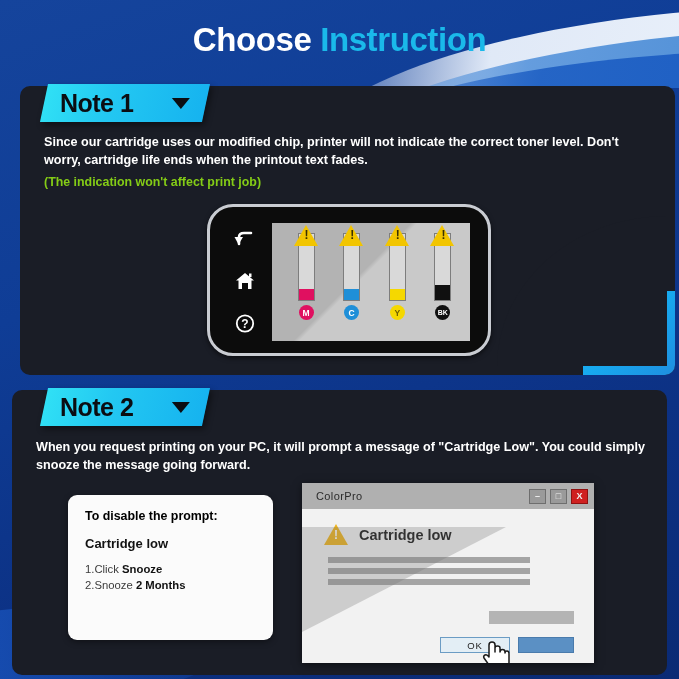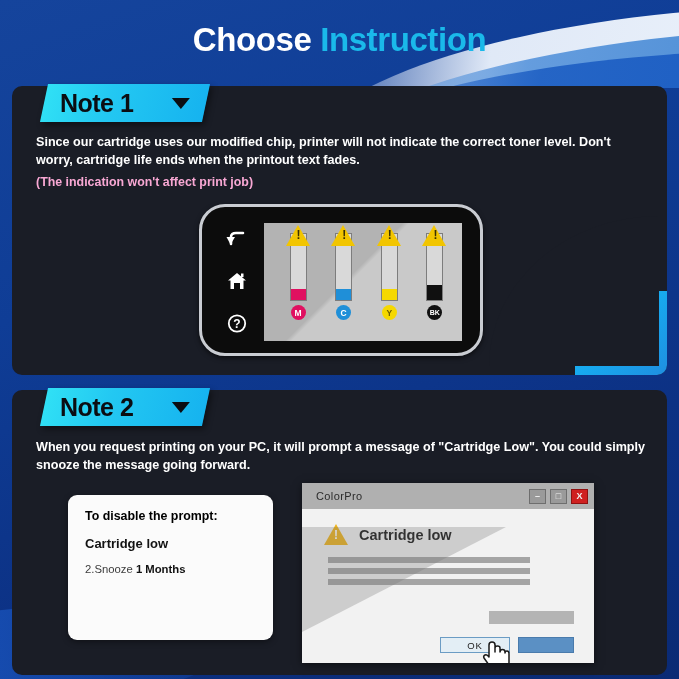--- a/index.html
+++ b/index.html
@@ -59,21 +59,21 @@
   }
 
   
   .panel {
     position: absolute;
     background: #1a1d26;
     border-radius: 10px;
     overflow: hidden;
     z-index: 3;
   }
-  .panel1 { left: 12px; top: 86px; width: 655px; height: 289px; }
+  .panel1 { left: 20px; top: 86px; width: 655px; height: 289px; }
   .panel2 { left: 12px; top: 390px; width: 655px; height: 285px; }
 
   .panel-corner-accent {
     position: absolute; right: 0; bottom: 0; width: 92px; height: 84px;
     background: linear-gradient(135deg, #23b6f5 0%, #17a9ef 50%, #1f8fe0 100%);
     z-index: 0;
   }
   .panel-corner-mask {
     position: absolute; right: 8px; bottom: 9px; width: 170px; height: 150px;
     background: #1a1d26;
@@ -108,21 +108,21 @@
   }
 
   
   .note-body {
     position: absolute; left: 24px; right: 20px;
     color: #ffffff; font-size: 12.6px; font-weight: bold; line-height: 18px;
   }
   .nb1 { top: 47px; }
   .nb2 { top: 48px; }
   .note-sub {
-    color: #f9a8d4; font-size: 12.4px; font-weight: bold;
+    color: #84cc16; font-size: 12.4px; font-weight: bold;
     margin-top: 4px;
   }
 
   
   .printer {
     position: absolute; left: 187px; top: 118px;
     width: 284px; height: 152px;
     background: #0c0c0c;
     border: 3px solid #c9ccd2;
     border-radius: 26px;
@@ -371,21 +371,24 @@
   <div class="note-tab tab2">
     <span class="lbl">Note 2</span>
     <span class="caret"></span>
   </div>
 
   <div class="info-card">
     <div class="ic-title">To disable the prompt:</div>
     <div class="ic-sub">Cartridge low</div>
     <div class="ic-steps">
       <div>
-        <span>2.</span><span>Snooze </span><b>1 Months</b><span></span>
+        <span>1.</span><span>Click </span><b>Snooze</b><span></span>
+      </div>
+      <div>
+        <span>2.</span><span>Snooze </span><b>2 Months</b><span></span>
       </div>
     </div>
   </div>
 
   <div class="dialog">
     <div class="dlg-title">
       <span class="t">ColorPro</span>
       <span class="wctrls">
         <span class="wc">–</span>
         <span class="wc">□</span>

